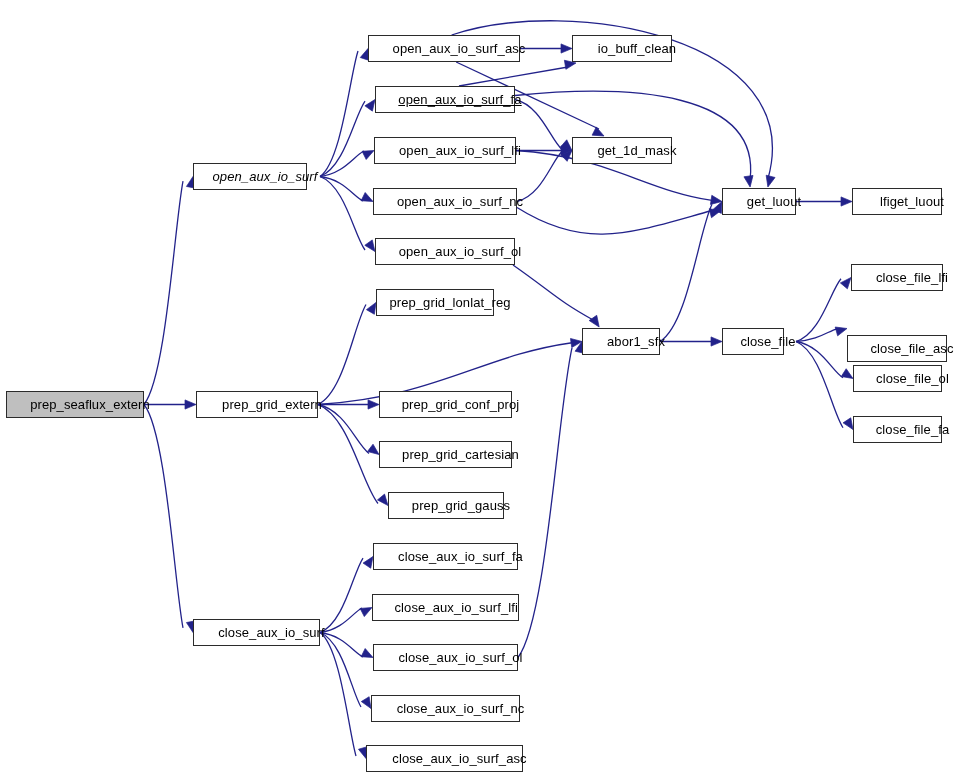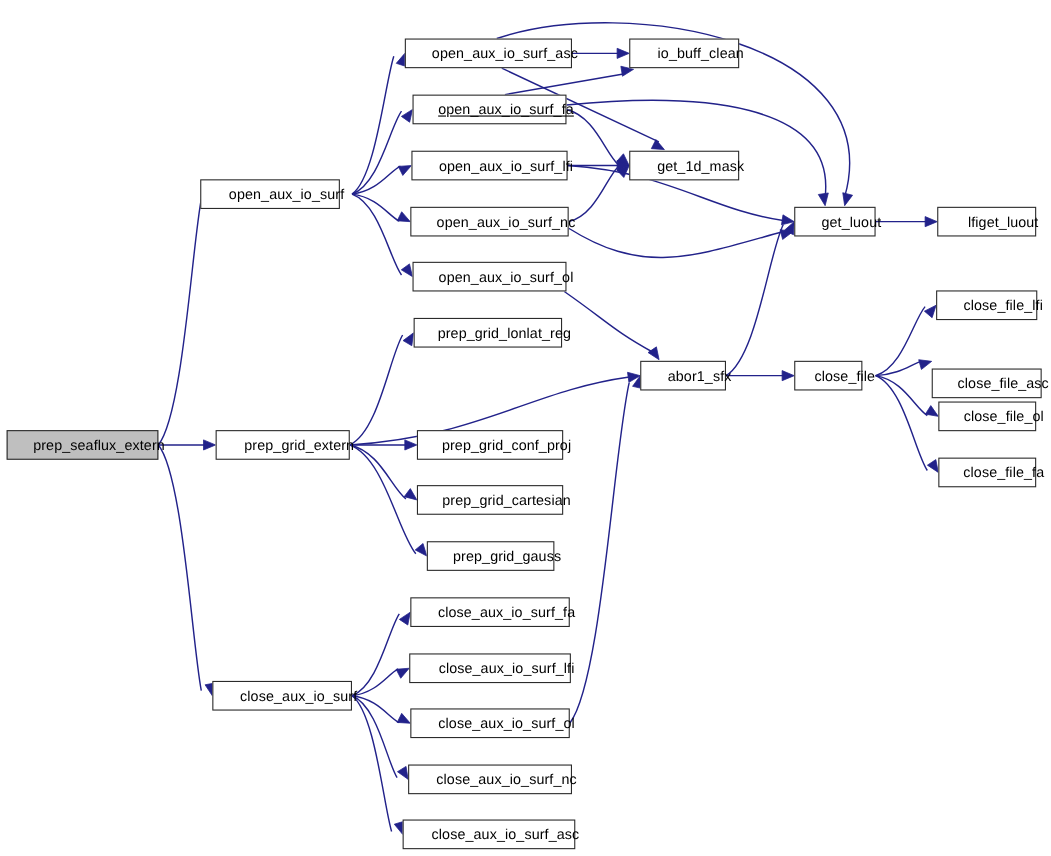--- a/index.html
+++ b/index.html
@@ -126,21 +126,21 @@
       <polygon points="847,328.5 837.6284097256873,335.87111224513694 835.1709613660998,327.00539470170247" fill="#22228a" stroke="#22228a" stroke-width="0.7"></polygon>
       <path d="M796,341.5 C 821.65,345.94 831.34,370.36 843,377.76" fill="none" stroke="#22228a" stroke-width="1.3"></path>
       <polygon points="853,378.5 841.2476312272844,376.48957013798105 846.1773987321918,368.7218553937619" fill="#22228a" stroke="#22228a" stroke-width="0.7"></polygon>
       <path d="M796,341.5 C 821.65,352.06 831.34,410.14 843,427.74" fill="none" stroke="#22228a" stroke-width="1.3"></path>
       <polygon points="853,429.5 843.0899857162824,422.8703984360661 850.7595656456369,417.7893017328688" fill="#22228a" stroke="#22228a" stroke-width="0.7"></polygon>
     </svg>
   <div id="node-layer">
       <div class="node root" style="left: 6px; top: 391px; width: 138px;">
         <span class="node-label">prep_seaflux_extern</span>
       </div>
-      <div class="node" style="left: 182px; top: 163px; width: 127px;">
+      <div class="node" style="left: 193px; top: 163px; width: 114px; font-style: italic;">
         <span class="node-label">open_aux_io_surf</span>
       </div>
       <div class="node" style="left: 196px; top: 391px; width: 122px;">
         <span class="node-label">prep_grid_extern</span>
       </div>
       <div class="node" style="left: 193px; top: 619px; width: 127px;">
         <span class="node-label">close_aux_io_surf</span>
       </div>
       <div class="node" style="left: 368px; top: 35px; width: 152px;">
         <span class="node-label">open_aux_io_surf_asc</span>
@@ -150,36 +150,36 @@
       </div>
       <div class="node" style="left: 374px; top: 137px; width: 142px; text-align: center;">
         <span class="node-label">open_aux_io_surf_lfi</span>
       </div>
       <div class="node" style="left: 373px; top: 188px; width: 144px;">
         <span class="node-label">open_aux_io_surf_nc</span>
       </div>
       <div class="node" style="left: 375px; top: 238px; width: 140px;">
         <span class="node-label">open_aux_io_surf_ol</span>
       </div>
-      <div class="node" style="left: 376px; top: 289px; width: 135px;">
+      <div class="node" style="left: 376px; top: 289px; width: 118px;">
         <span class="node-label">prep_grid_lonlat_reg</span>
       </div>
       <div class="node" style="left: 379px; top: 391px; width: 133px;">
         <span class="node-label">prep_grid_conf_proj</span>
       </div>
       <div class="node" style="left: 379px; top: 441px; width: 133px;">
         <span class="node-label">prep_grid_cartesian</span>
       </div>
       <div class="node" style="left: 388px; top: 492px; width: 116px;">
         <span class="node-label">prep_grid_gauss</span>
       </div>
       <div class="node" style="left: 373px; top: 543px; width: 145px;">
         <span class="node-label">close_aux_io_surf_fa</span>
       </div>
-      <div class="node" style="left: 372px; top: 594px; width: 147px;">
+      <div class="node" style="left: 372px; top: 594px; width: 147px; justify-content: flex-end;">
         <span class="node-label">close_aux_io_surf_lfi</span>
       </div>
       <div class="node" style="left: 373px; top: 644px; width: 145px;">
         <span class="node-label">close_aux_io_surf_ol</span>
       </div>
       <div class="node" style="left: 371px; top: 695px; width: 149px;">
         <span class="node-label">close_aux_io_surf_nc</span>
       </div>
       <div class="node" style="left: 366px; top: 745px; width: 157px;">
         <span class="node-label">close_aux_io_surf_asc</span>

